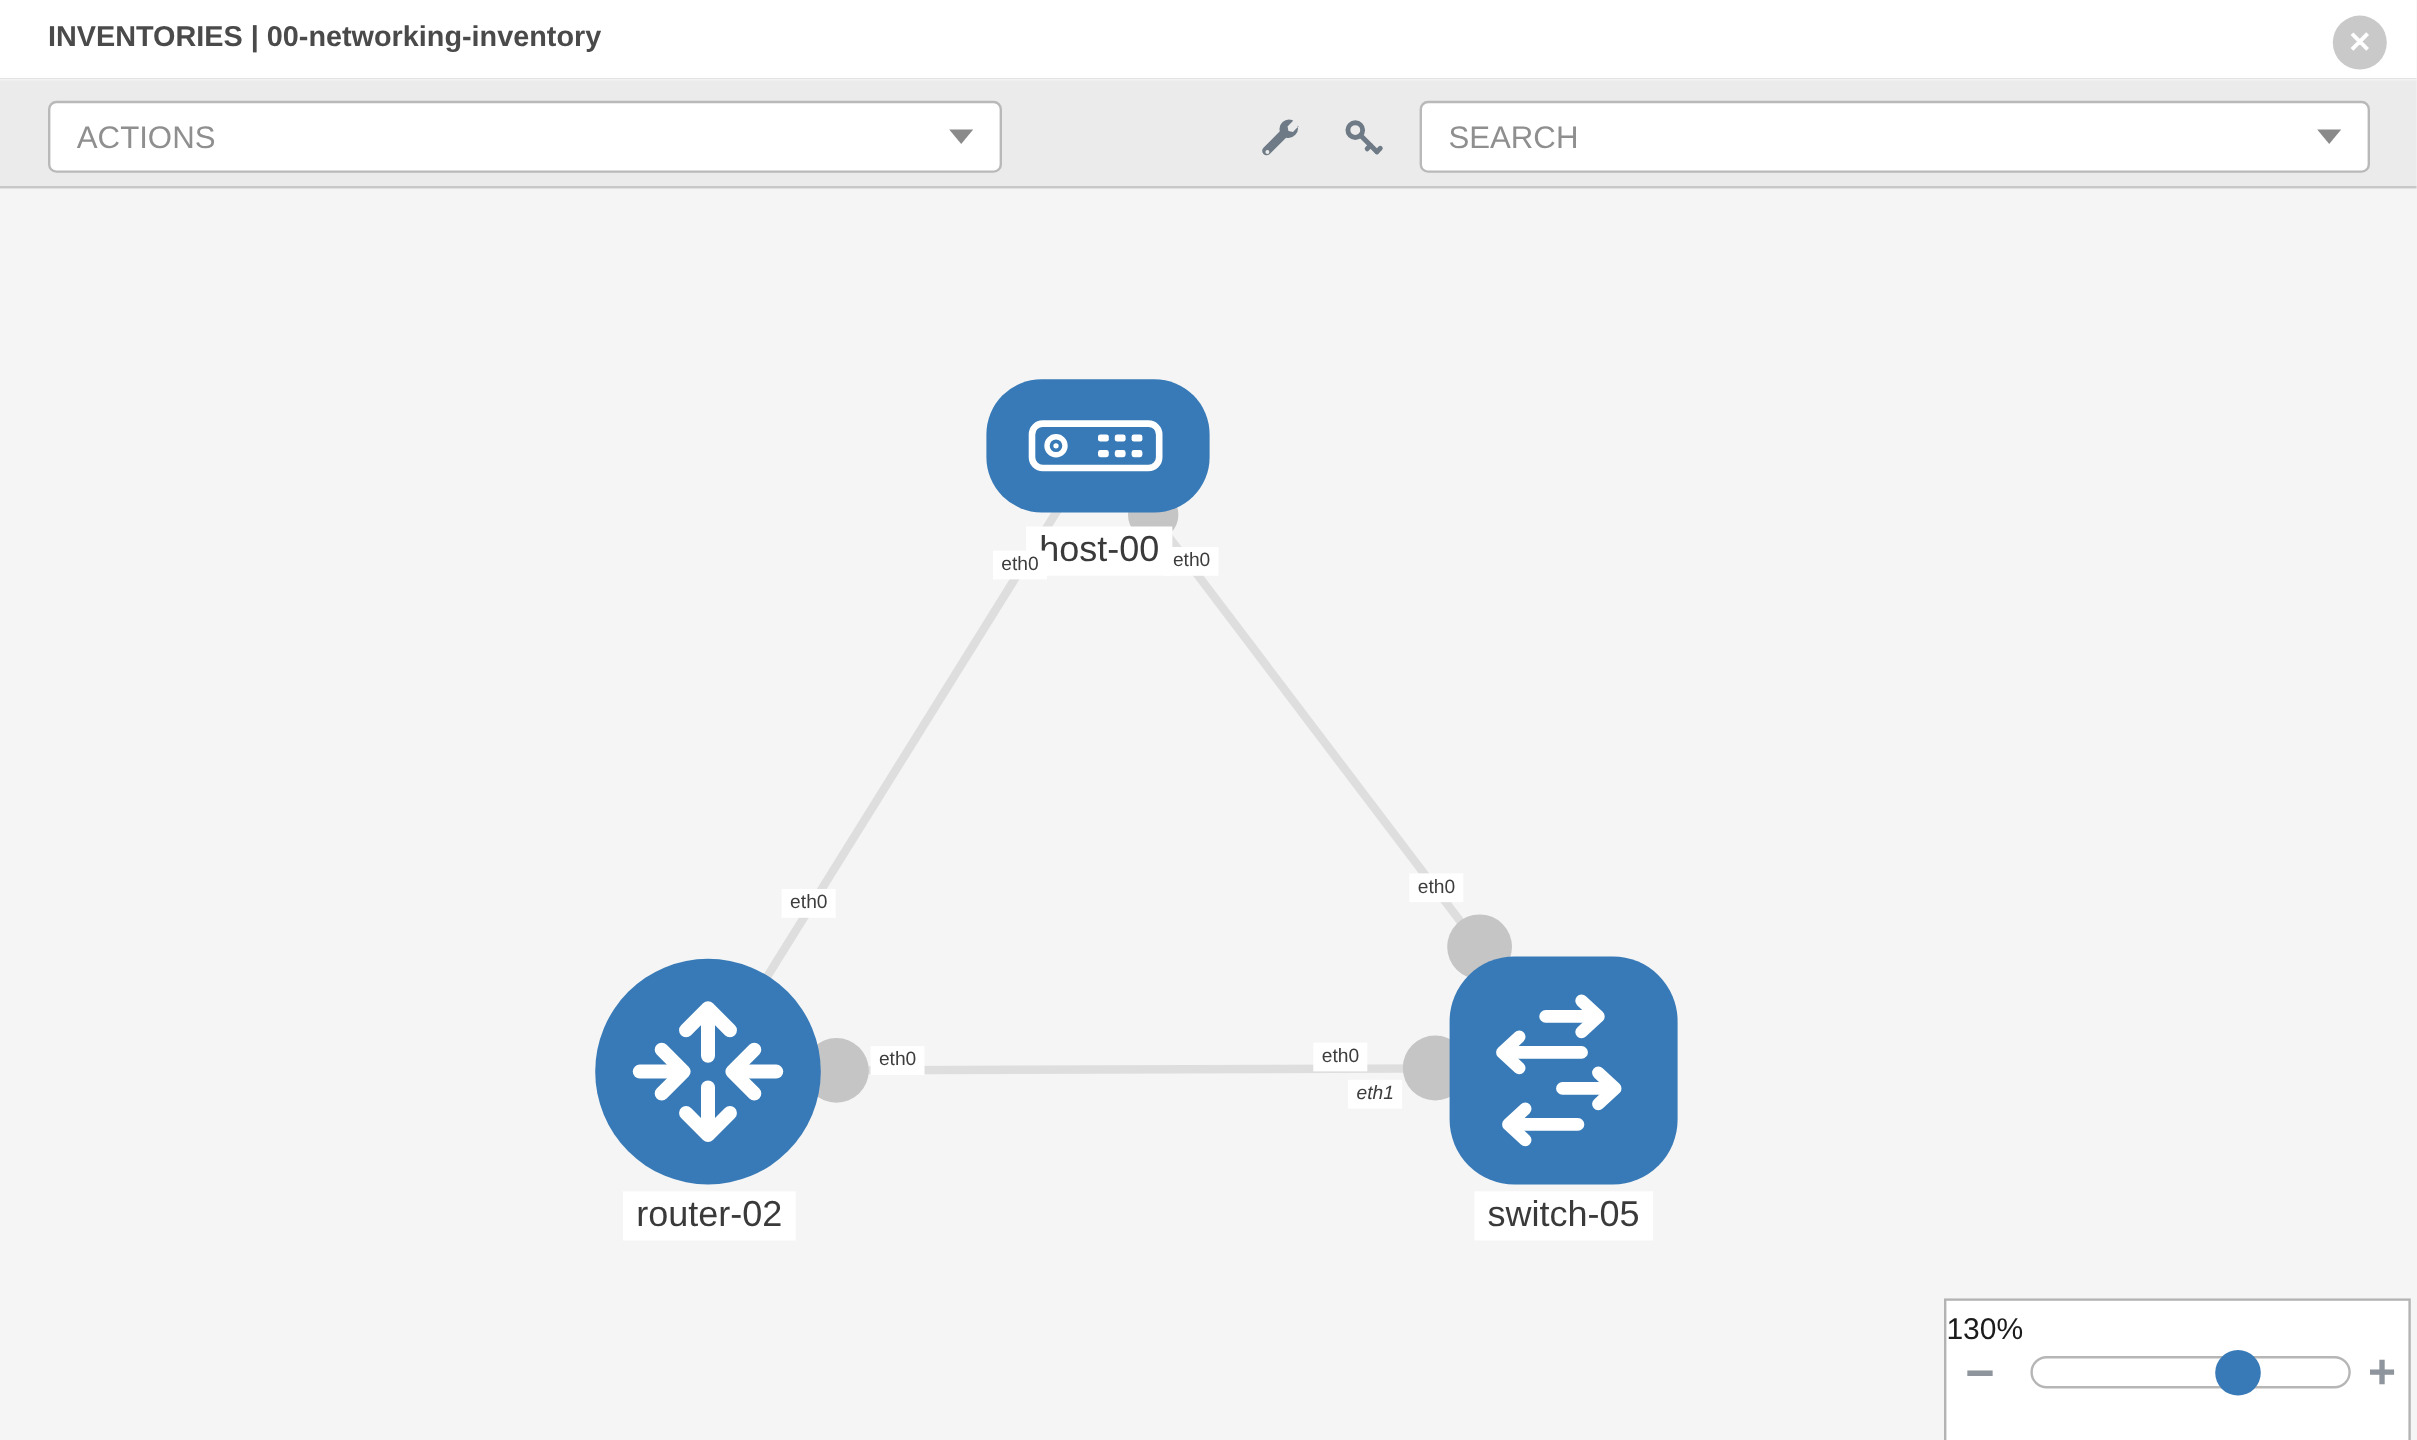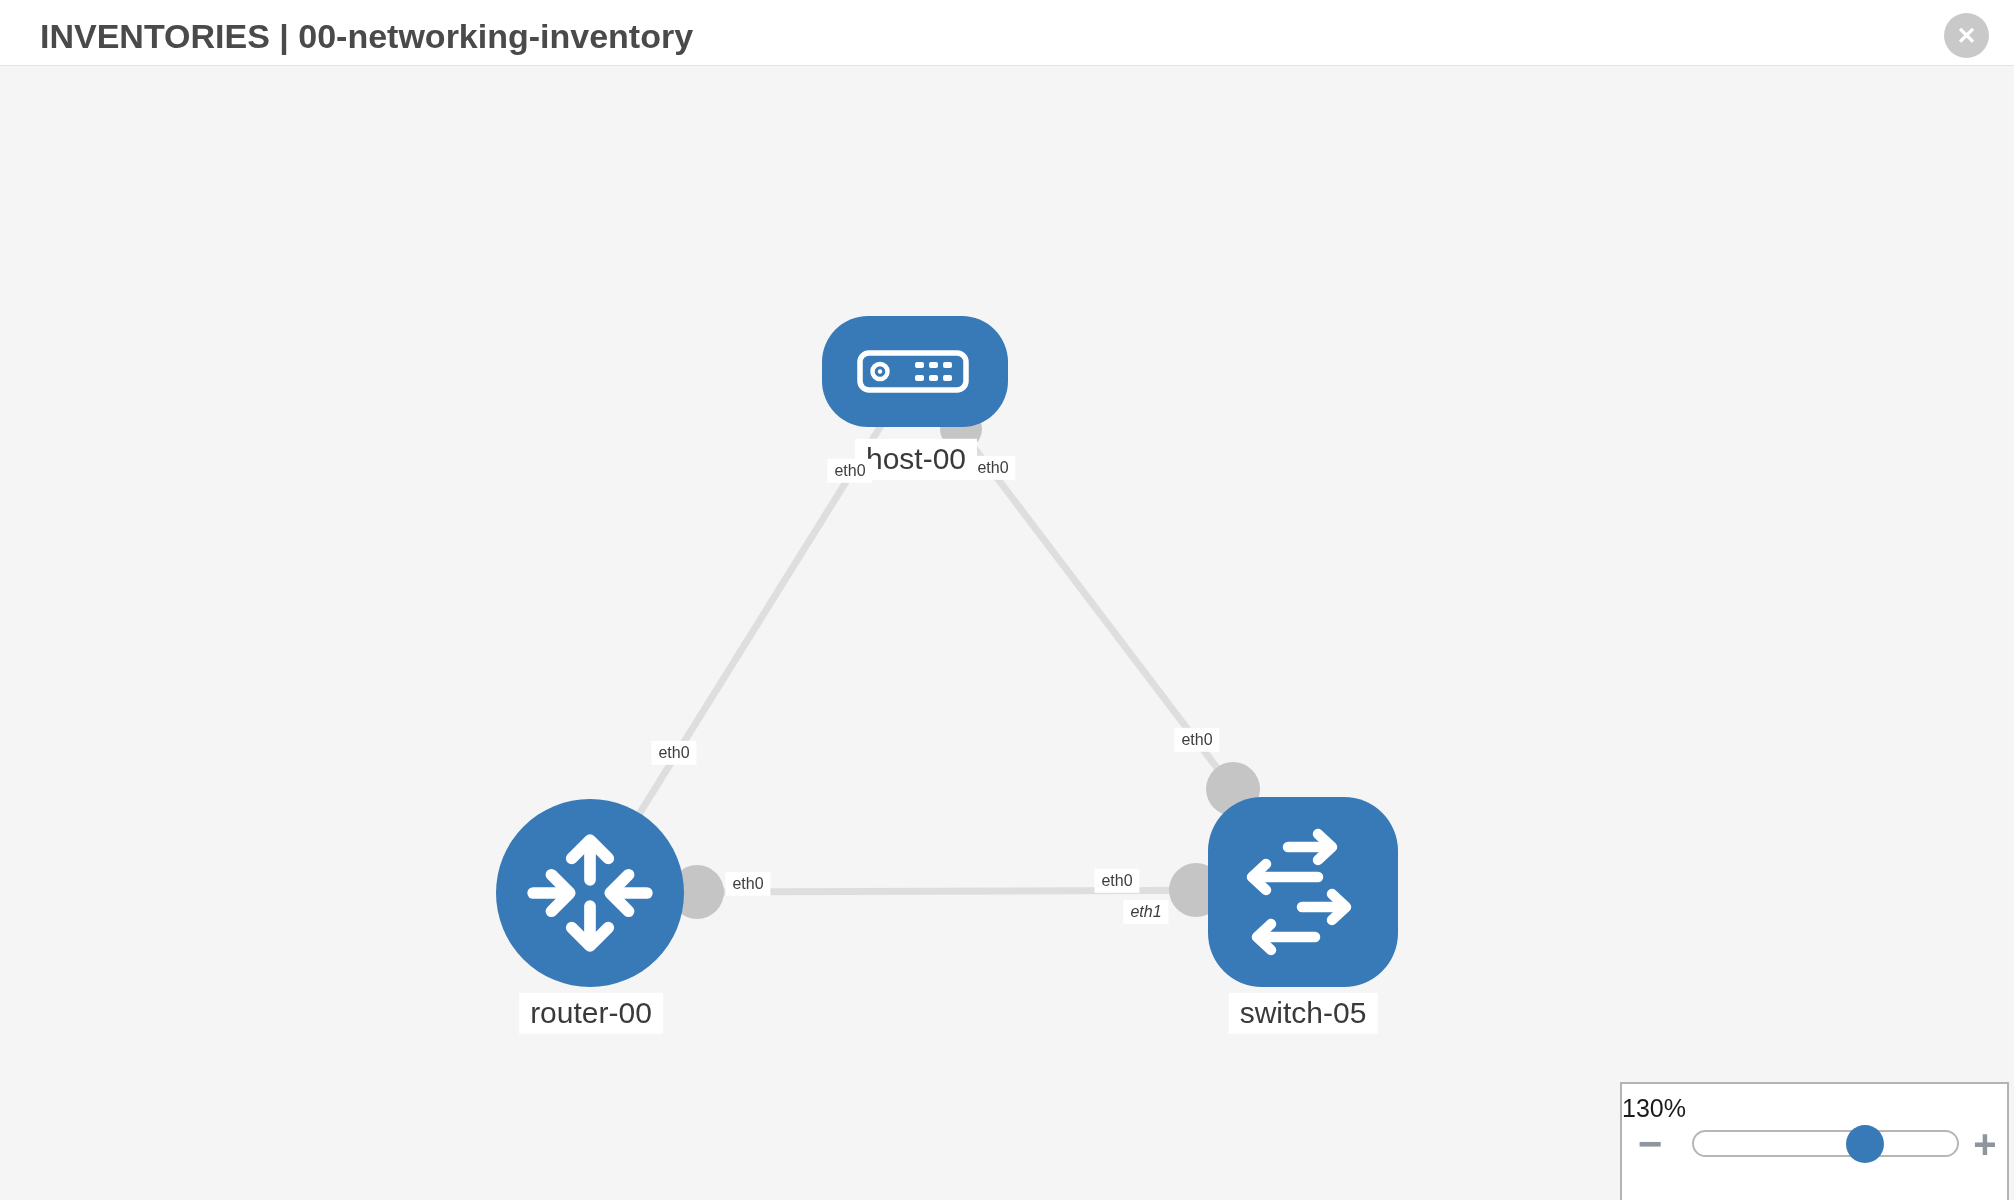--- a/index.html
+++ b/index.html
@@ -3,21 +3,21 @@
 <meta charset="utf-8">
 <style>
   * { margin:0; padding:0; box-sizing:border-box; }
   html,body { width:2014px; height:1200px; overflow:hidden;
     font-family:"Liberation Sans", sans-serif; background:#f5f5f5; }
   .app { position:relative; width:2014px; height:1200px; background:#f5f5f5; overflow:hidden; }
 
   
   .header { position:absolute; left:0; top:0; width:2014px; height:66px; background:#ffffff;
             border-bottom:1px solid #e3e3e3; }
-  .title { position:absolute; left:40px; top:17px; font-size:34px; font-weight:bold; color:#4a4a4a; }
+  .title { position:absolute; left:40px; top:17px; font-size:24px; font-weight:bold; color:#4a4a4a; }
   .close-btn { position:absolute; left:1944px; top:13px; width:45px; height:45px; border-radius:50%;
                background:#c9c9c9; display:flex; align-items:center; justify-content:center; cursor:pointer; }
   .close-btn span { color:#ffffff; font-size:24px; font-weight:bold; line-height:1; }
 
   
   .toolbar { position:absolute; left:0; top:67px; width:2014px; height:90px; background:#ebebeb;
              border-bottom:2px solid #c8c8c8; }
   .dropdown { position:absolute; top:17px; height:60px; background:#ffffff; border:2px solid #b9b9b9;
               border-radius:7px; display:flex; align-items:center; padding:0 22px; }
   .dropdown .dd-label { font-size:26px; color:#8f8f8f; flex:1; }
@@ -61,20 +61,46 @@
 
 <div class="app">
 
   <div class="header">
     <div class="title">INVENTORIES | 00-networking-inventory</div>
     <div class="close-btn">
       <span>✕</span>
     </div>
   </div>
 
+  <div class="toolbar">
+    <div class="dropdown dd-actions">
+      <span class="dd-label">ACTIONS</span>
+      <span class="caret"></span>
+    </div>
+
+    <div class="tool-icon-btn tib-wrench">
+      <svg width="36" height="36" viewBox="0 0 24 24">
+        <path fill="#6e7a85" d="M21.9 6.1a.55.55 0 0 0-.9-.2l-2.7 2.7-2.5-.5-.5-2.5 2.7-2.7a.55.55 0 0 0-.2-.9 5.3 5.3 0 0 0-6.8 6.3L2.2 17.1a2.5 2.5 0 1 0 3.5 3.5l8.8-8.8a5.3 5.3 0 0 0 6.3-6.8z"></path>
+        <circle cx="4.1" cy="19.8" r="1.1" fill="#ebebeb"></circle>
+      </svg>
+    </div>
+    <div class="tool-icon-btn tib-key">
+      <svg width="36" height="36" viewBox="0 0 24 24" fill="none" stroke="#6e7a85" stroke-width="2.7" stroke-linecap="round">
+        <circle cx="7.6" cy="7.6" r="4.1"></circle>
+        <path d="M10.6 10.6 L19.6 19.6"></path>
+        <path d="M16.1 16.1 L14.2 18"></path>
+        <path d="M19.6 19.6 L21.5 17.7"></path>
+      </svg>
+    </div>
+
+    <div class="dropdown dd-search">
+      <span class="dd-label">SEARCH</span>
+      <span class="caret"></span>
+    </div>
+  </div>
 
   <div class="canvas">
 
     <svg class="links-svg">
       <line x1="915" y1="371" x2="590" y2="893"></line>
       <line x1="960" y1="429" x2="1233" y2="789"></line>
       <line x1="695" y1="892" x2="1303" y2="890"></line>
     </svg>
 
     <div class="port" style="left:940px; top:249px; width:42px; height:42px;"></div>
@@ -116,21 +142,21 @@
         <path d="M90 60 H28"></path>
           <path d="M38 47 L24 60 L38 73"></path>
         <path d="M74 90 H114"></path>
           <path d="M104 77 L118 90 L104 103"></path>
         <path d="M87 120 H33"></path>
           <path d="M43 107 L29 120 L43 133"></path>
       </svg>
     </div>
 
     <div class="chip node-label" style="left:916px; top:300px;">host-00</div>
-    <div class="chip node-label" style="left:591px; top:854px;">router-00</div>
+    <div class="chip node-label" style="left:591px; top:854px;">router-02</div>
     <div class="chip node-label" style="left:1303px; top:854px;">switch-05</div>
 
     <div class="chip" style="left:850px;  top:312px;">eth0</div>
     <div class="chip" style="left:993px;  top:309px;">eth0</div>
     <div class="chip" style="left:674px;  top:594px;">eth0</div>
     <div class="chip" style="left:1197px; top:581px;">eth0</div>
     <div class="chip" style="left:748px; top:725px;">eth0</div>
     <div class="chip" style="left:1117px; top:722px; z-index:1;">eth0</div>
     <div class="chip" style="left:1146px; top:753px; z-index:2;font-style:italic;">eth1</div>
 

